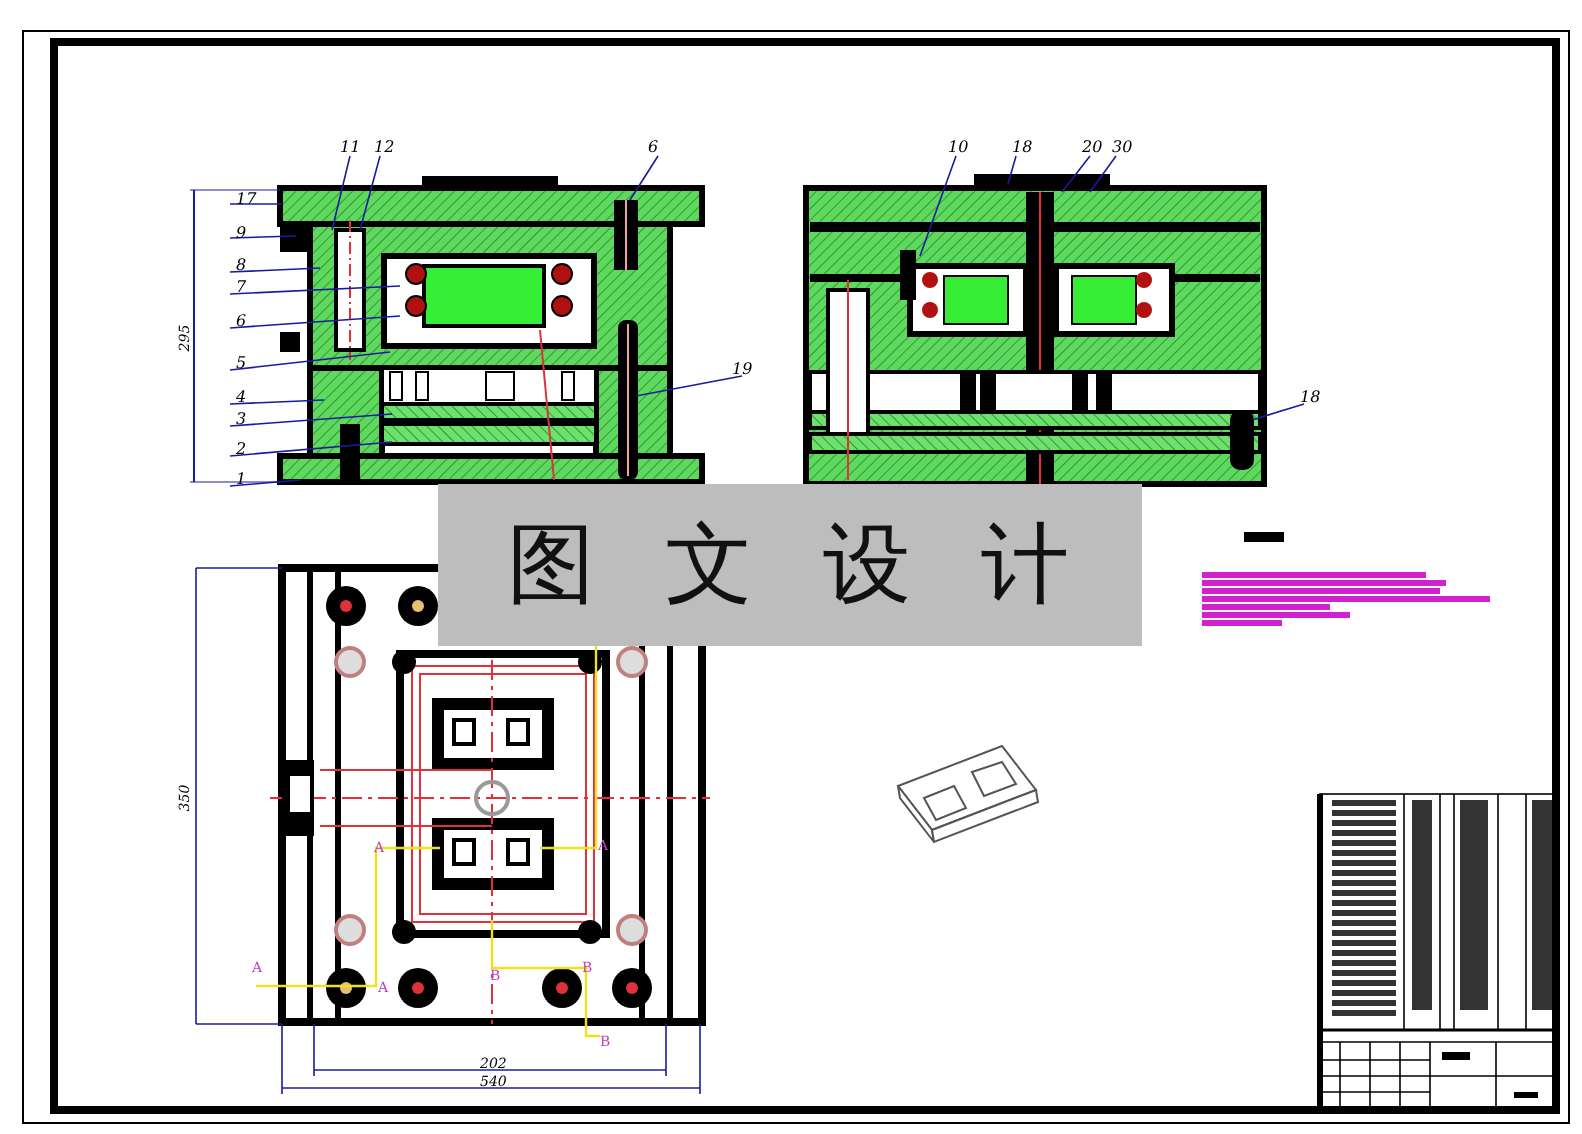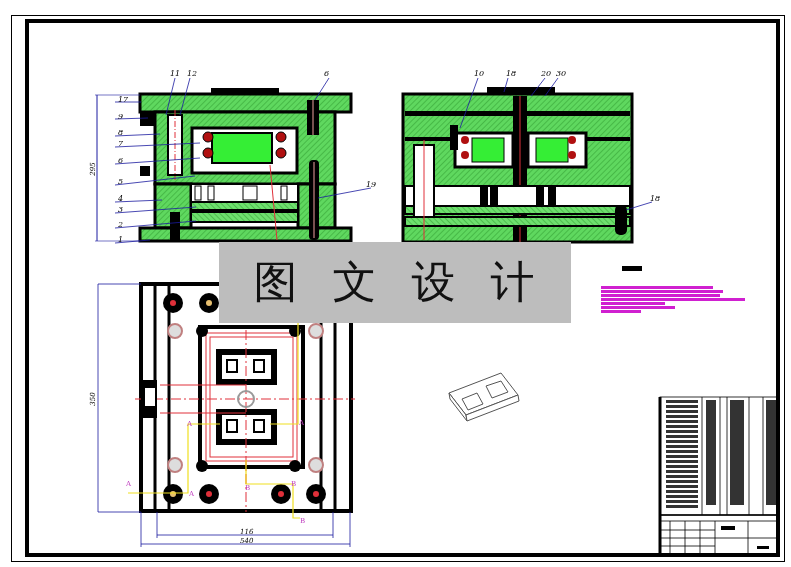--- a/index.html
+++ b/index.html
@@ -285,21 +285,21 @@
 <span class="lbl" style="left:324px;top:70px">6</span>
 <span class="lbl" style="left:366px;top:181px">19</span>
 <span class="lbl" style="left:474px;top:70px">10</span>
 <span class="lbl" style="left:506px;top:70px">18</span>
 <span class="lbl" style="left:541px;top:70px">20</span>
 <span class="lbl" style="left:556px;top:70px">30</span>
 <span class="lbl" style="left:650px;top:195px">18</span>
 
 <span class="lbl" style="left:86px;top:165px;transform:rotate(-90deg);text-decoration:none;font-size:7px">295</span>
 <span class="lbl" style="left:86px;top:395px;transform:rotate(-90deg);text-decoration:none;font-size:7px">350</span>
-<span class="lbl" style="left:240px;top:528px;text-decoration:none;font-size:7px">116</span>
+<span class="lbl" style="left:240px;top:528px;text-decoration:none;font-size:7px">202</span>
 <span class="lbl" style="left:240px;top:537px;text-decoration:none;font-size:7px">540</span>
 
 <span class="lbl" style="left:126px;top:480px;color:#c040c0;text-decoration:none;font-style:normal;font-size:7px">A</span>
 <span class="lbl" style="left:189px;top:490px;color:#c040c0;text-decoration:none;font-style:normal;font-size:7px">A</span>
 <span class="lbl" style="left:187px;top:420px;color:#c040c0;text-decoration:none;font-style:normal;font-size:7px">A</span>
 <span class="lbl" style="left:299px;top:419px;color:#c040c0;text-decoration:none;font-style:normal;font-size:7px">A</span>
 <span class="lbl" style="left:245px;top:484px;color:#c040c0;text-decoration:none;font-style:normal;font-size:7px">B</span>
 <span class="lbl" style="left:291px;top:480px;color:#c040c0;text-decoration:none;font-style:normal;font-size:7px">B</span>
 <span class="lbl" style="left:300px;top:517px;color:#c040c0;text-decoration:none;font-style:normal;font-size:7px">B</span>
 

